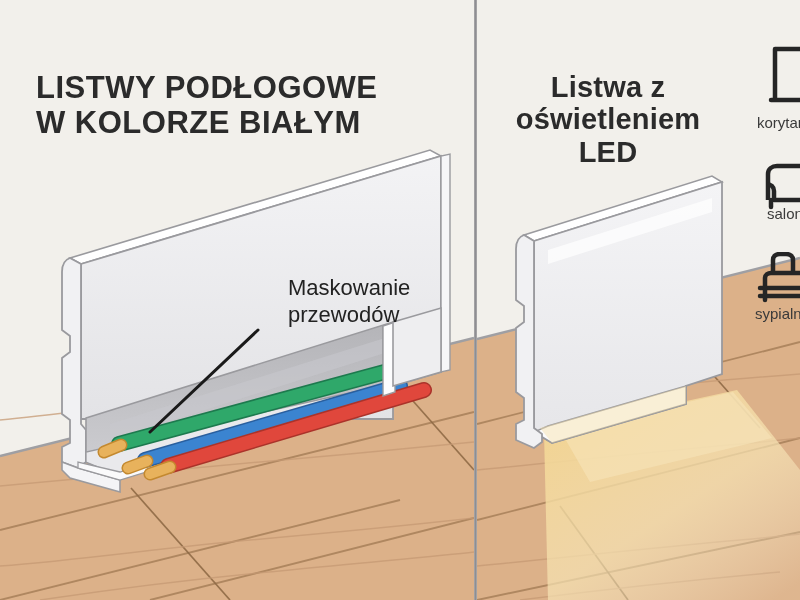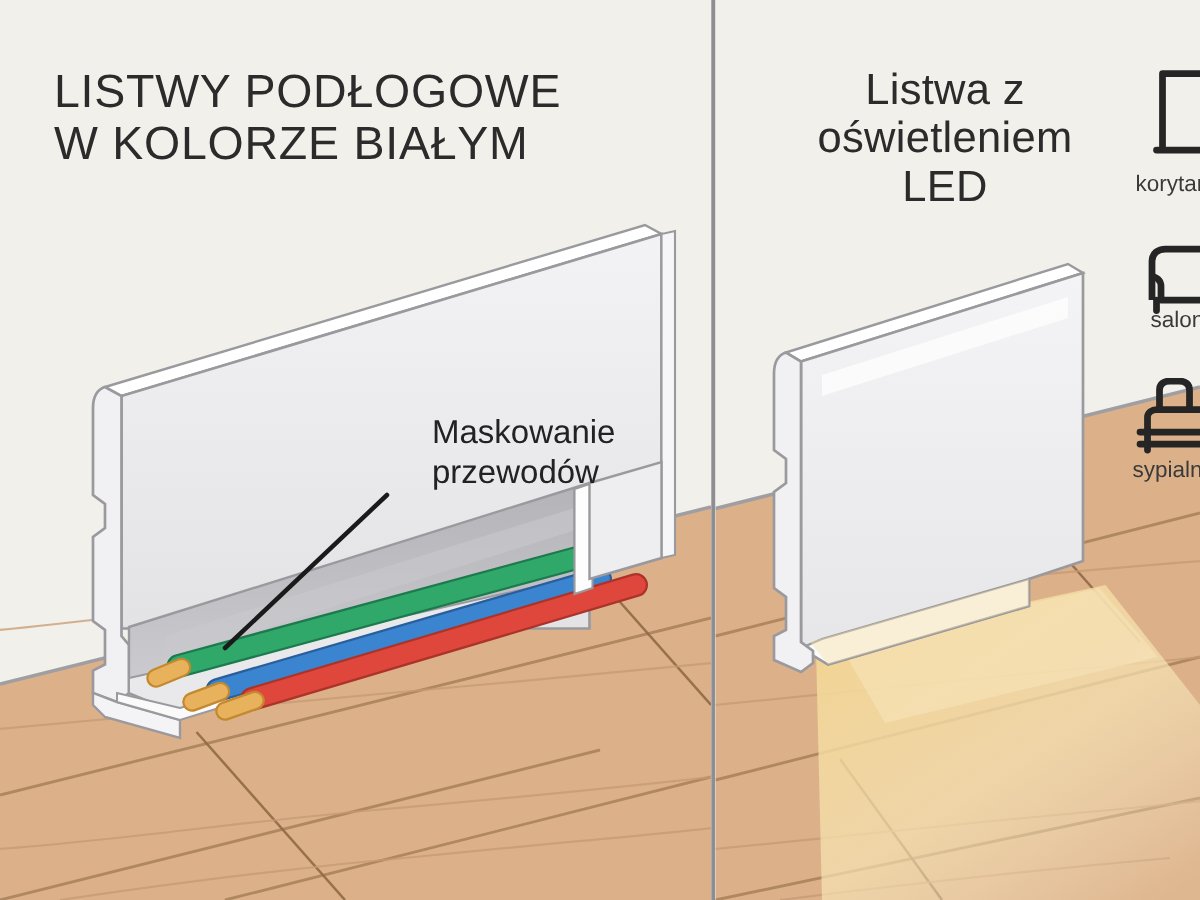--- a/index.html
+++ b/index.html
@@ -21,34 +21,35 @@
     position: absolute;
     left: 0;
     top: 0;
     width: 800px;
     height: 600px;
   }
   .title-block {
     position: absolute;
     text-transform: none;
     color: #2b2b2b;
-    font-weight: normal;
+    font-weight: bold;
     letter-spacing: 0.2px;
     line-height: 1.12;
     white-space: pre-line;
+    margin-top: 27px;
   }
   #title-left {
     left: 36px;
     top: 44px;
     width: 400px;
     font-size: 31px;
     letter-spacing: 0.5px;
   }
   #title-right {
-    left: 500px;
+    left: 478px;
     top: 44px;
     width: 260px;
     font-size: 29px;
     text-align: center;
   }
   .callout-text {
     position: absolute;
     left: 252px;
     top: 275px;
     width: 200px;

